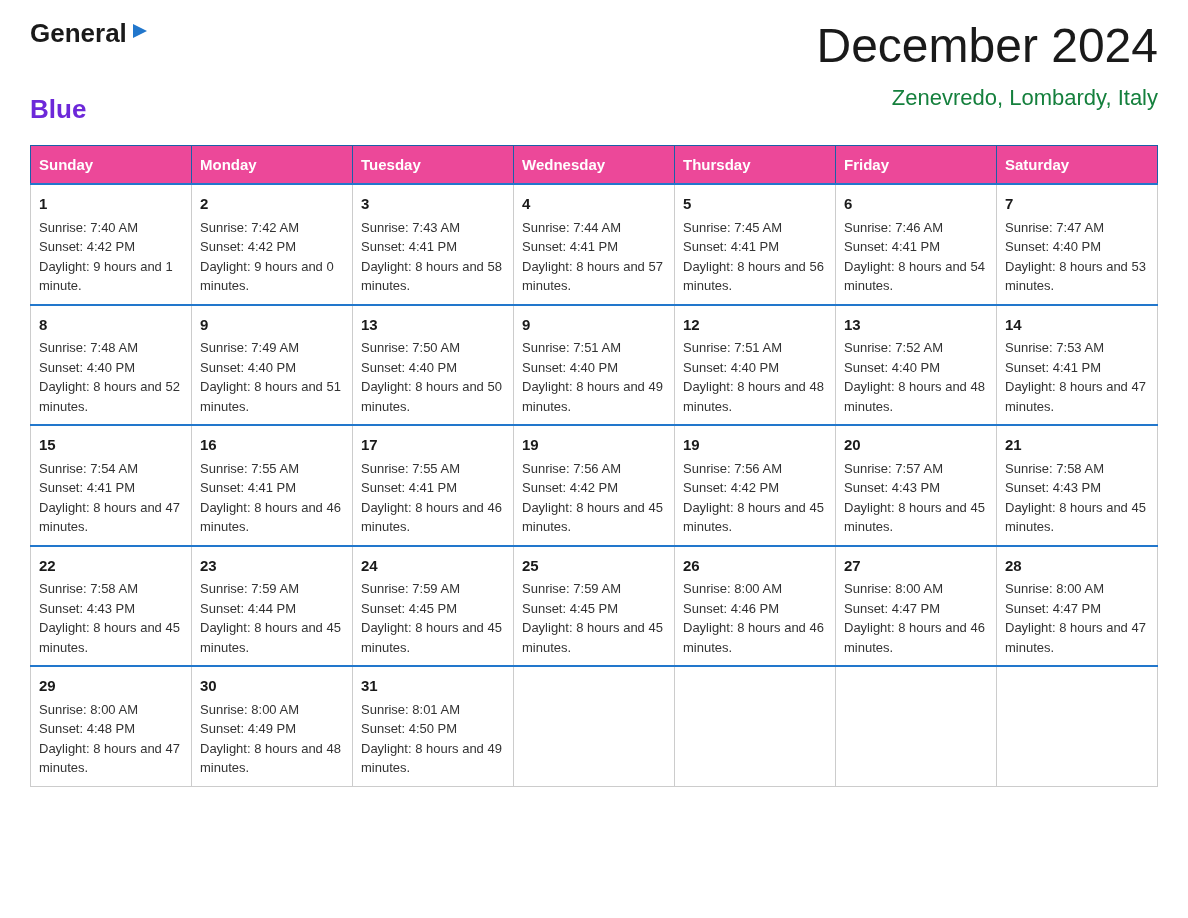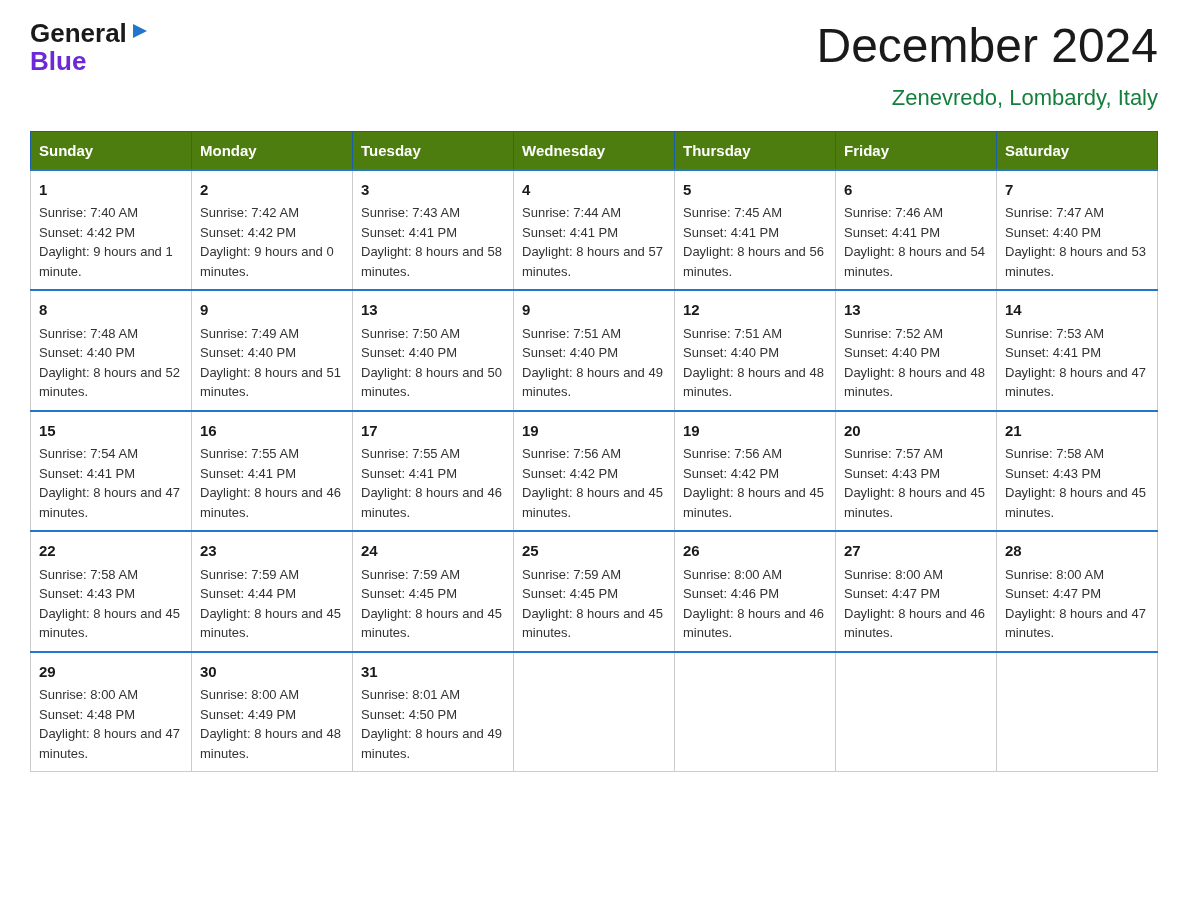--- a/index.html
+++ b/index.html
@@ -13,20 +13,21 @@
     .header-area {
       display: flex;
       justify-content: space-between;
       align-items: flex-start;
       margin-bottom: 20px;
     }
     .logo {
       display: flex;
       flex-direction: column;
       align-items: flex-start;
+      gap: 48px;
     }
     .logo-general {
       font-size: 26px;
       font-weight: bold;
       color: #1a1a1a;
       line-height: 1;
     }
     .logo-blue {
       font-size: 26px;
       font-weight: bold;
@@ -47,21 +48,21 @@
       font-size: 22px;
       color: #15803d;
       margin-top: 12px;
     }
     table {
       width: 100%;
       border-collapse: collapse;
       table-layout: fixed;
     }
     thead th {
-      background-color: #4d7c0f;
+      background-color: #ec4899;
       color: #ffffff;
       padding: 10px 8px;
       font-size: 15px;
       font-weight: bold;
       text-align: left;
       border: 1px solid #1a5fa8;
     }
     tbody td {
       vertical-align: top;
       padding: 8px;

